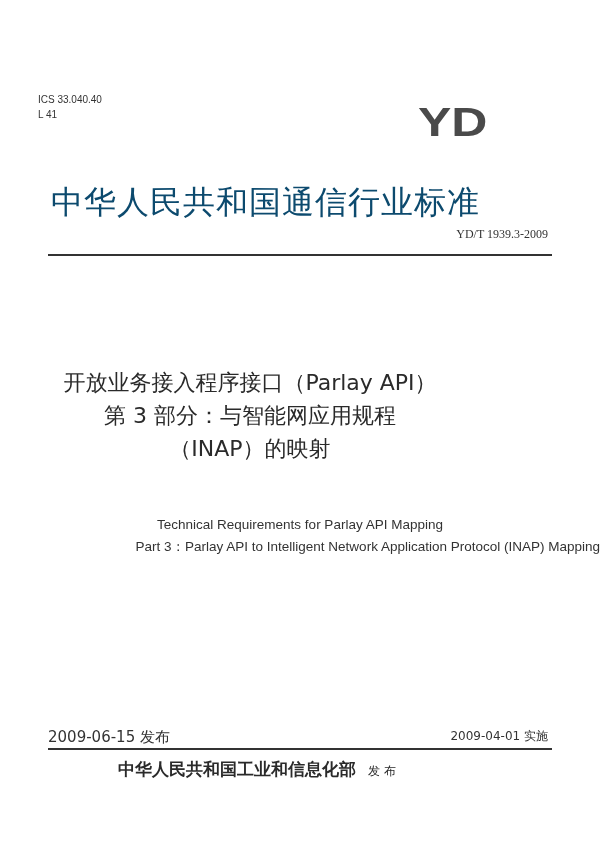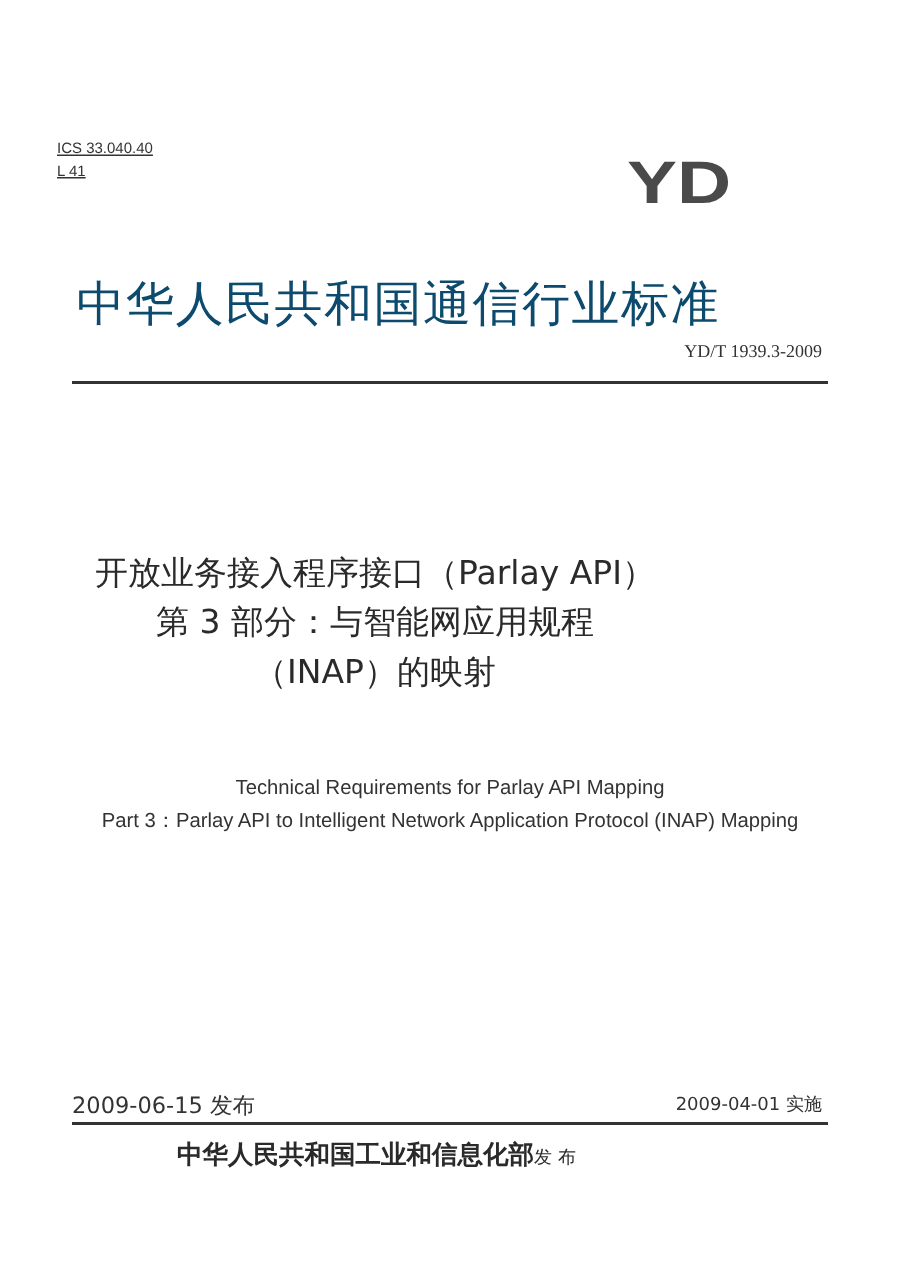--- a/index.html
+++ b/index.html
@@ -1,33 +1,33 @@
 <!DOCTYPE html>
 <html><head>
 <meta charset="utf-8">
 <style>
   html, body { margin:0; padding:0; }
   body { width:600px; height:847px; background:#fff; position:relative; overflow:hidden;
          font-family:"DejaVu Sans", "Liberation Sans", sans-serif; color:#2a2a2a; }
   .abs { position:absolute; }
-  .ics { left:38px; top:92px; font-size:10px; line-height:15px; font-family:"Liberation Sans", sans-serif; color:#333;text-decoration:underline; }
+  .ics { left:38px; top:92px; font-size:10px; line-height:15px; font-family:"Liberation Sans", sans-serif; color:#333; }
   .logo { left:418px; top:102px; font-size:40px; font-weight:bold; letter-spacing:0px; color:#4a4a4a;
           font-family:"Liberation Sans", sans-serif; transform:scaleX(1.25); transform-origin:left top; line-height:40px; }
   .org-title { left:51px; top:166px; font-size:32px; letter-spacing:1px; color:#0c4a6e; line-height:40px;margin-top:16px; }
   .std-no { right:52px; top:227px; font-size:12px; font-family:Liberation Serif, serif; color:#333; }
   .rule1 { left:48px; width:504px; top:254px; height:2px; background:#333; }
   .title-block { left:0; width:500px; top:366px; text-align:center; font-size:22px; line-height:33px; color:#2a2a2a; }
   .en-block { left:0; width:600px; top:514px; text-align:center; font-family:"Liberation Sans", sans-serif; color:#333; }
   .en1 { font-size:13.5px; line-height:22px; }
-  .en2 { font-size:13.5px; line-height:22px; text-align:center; }
+  .en2 { font-size:13.5px; line-height:22px; text-align:right; }
   .date-l { left:48px; top:728px; font-size:15px; color:#333; }
   .date-r { right:52px; top:728px; font-size:12px; color:#333; }
   .rule2 { left:48px; width:504px; top:748px; height:2px; background:#333; }
   .issuer { left:118px; top:758px; font-size:17px; font-weight:bold; font-family:"DejaVu Serif", serif; color:#2a2a2a; }
-  .issuer .suffix { font-size:12px; font-weight:normal; margin-left:0; letter-spacing:4px; }
+  .issuer .suffix { font-size:12px; font-weight:normal; margin-left:12px; letter-spacing:4px; }
 </style>
 </head>
 <body>
 
 <div class="abs ics">
   <div>ICS 33.040.40</div>
   <div>L 41</div>
 </div>
 
 <div class="abs logo">YD</div>

